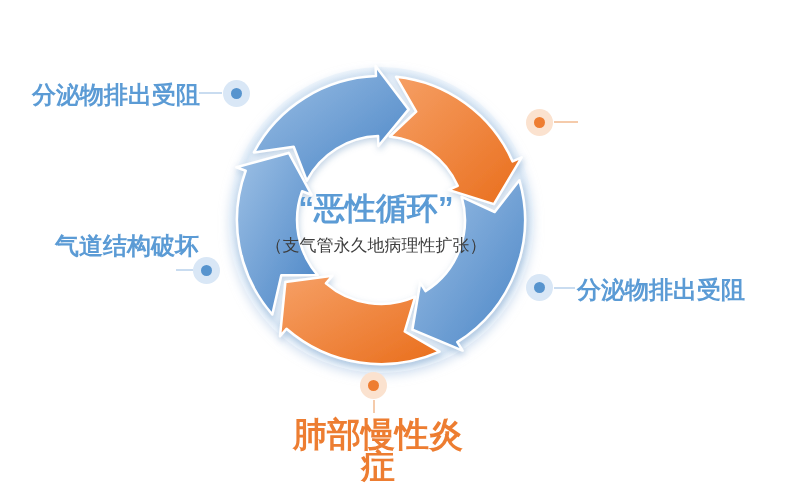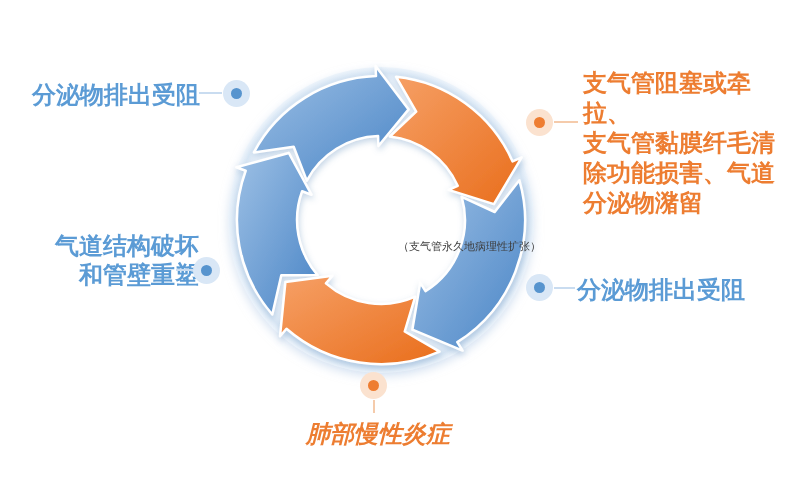--- a/index.html
+++ b/index.html
@@ -10,22 +10,22 @@
   }
   .stage{position:absolute;inset:0;}
   .label{position:absolute;font-weight:bold;font-size:24px;line-height:30px;}
   .label.blue{color:#5B9BD5;}
   .label.orange{color:#ED7D31;}
   .center-title{
     position:absolute;left:226px;top:192px;width:300px;text-align:center;
     font-size:31px;font-weight:bold;color:#5B9BD5;line-height:34px;
   }
   .center-subtitle{
-    position:absolute;left:211px;top:236px;width:330px;text-align:right;
-    font-size:11px;color:#3D3D3D;line-height:20px;font-weight:500;
+    position:absolute;left:211px;top:236px;width:330px;text-align:center;
+    font-size:17px;color:#3D3D3D;line-height:20px;font-weight:500;
   }
   .dot-halo{
     position:absolute;width:27px;height:27px;border-radius:50%;
     display:flex;align-items:center;justify-content:center;
   }
   .dot-halo.blue{background:#D9E7F6;}
   .dot-halo.orange{background:#FBE2CF;}
   .dot-core{width:11px;height:11px;border-radius:50%;}
   .dot-core.blue{background:#5794CE;}
   .dot-core.orange{background:#EE7D31;}
@@ -69,53 +69,47 @@
     <circle cx="170" cy="170" r="153" fill="url(#haloGrad)" filter="url(#ringShadow)"></circle>
     <g id="arrow-layer" filter="url(#arrowShadow)">
         <path d="M42.9,102.4 A144 144 0 0 1 165.0,26.1 L164.6,16.1 L197.6,59.4 L167.4,96.0 L167.1,86.1 A84 84 0 0 0 95.8,130.6 L82.7,96.7 Z" fill="url(#grad-blue)" stroke="#ffffff" stroke-width="2.5" stroke-linejoin="round"></path>
         <path d="M185.1,26.8 A144 144 0 0 1 301.6,111.4 L310.7,107.4 L282.9,154.1 L237.6,139.9 L246.7,135.8 A84 84 0 0 0 178.8,86.5 L205.2,61.6 Z" fill="url(#grad-orange)" stroke="#ffffff" stroke-width="2.5" stroke-linejoin="round"></path>
         <path d="M308.4,130.3 A144 144 0 0 1 246.3,292.1 L251.6,300.6 L201.4,279.6 L209.2,232.8 L214.5,241.2 A84 84 0 0 0 250.7,146.8 L283.7,162.0 Z" fill="url(#grad-blue)" stroke="#ffffff" stroke-width="2.5" stroke-linejoin="round"></path>
         <path d="M228.6,301.6 A144 144 0 0 1 75.5,278.7 L69.0,286.2 L74.4,232.1 L121.5,225.8 L114.9,233.4 A84 84 0 0 0 204.2,246.7 L193.7,281.5 Z" fill="url(#grad-orange)" stroke="#ffffff" stroke-width="2.5" stroke-linejoin="round"></path>
         <path d="M61.3,264.5 A144 144 0 0 1 34.7,120.7 L25.3,117.3 L77.8,103.0 L100.5,144.7 L91.1,141.3 A84 84 0 0 0 106.6,225.1 L70.3,225.3 Z" fill="url(#grad-blue)" stroke="#ffffff" stroke-width="2.5" stroke-linejoin="round"></path>
       </g>
   </svg>
 
+  <div class="center-title">“恶性循环”</div>
   <div class="center-subtitle">（支气管永久地病理性扩张）</div>
 
   <div class="label blue" style="left:20px;top:80px;width:180px;text-align:right;">分泌物排出受阻</div>
   <div class="connector h blue" style="left:199px;top:92px;width:23px;"></div>
   <div class="dot-halo blue" style="left:223px;top:80px;">
     <div class="dot-core blue"></div>
   </div>
 
-  <div class="label orange" style="left:583px;top:68px;width:215px;">
-    <div>支气管阻塞或牵拉、</div>
-    <div>支气管黏膜纤毛清</div>
-    <div>除功能损害、气道</div>
-    <div>分泌物潴留</div>
-  </div>
   <div class="connector h orange" style="left:554px;top:121px;width:24px;"></div>
   <div class="dot-halo orange" style="left:526px;top:109px;">
     <div class="dot-core orange"></div>
   </div>
 
   <div class="label blue" style="left:577px;top:275px;width:220px;">分泌物排出受阻</div>
   <div class="connector h blue" style="left:554px;top:287px;width:21px;"></div>
   <div class="dot-halo blue" style="left:526px;top:274px;">
     <div class="dot-core blue"></div>
   </div>
 
-  <div class="label orange" style="left:278px;top:418px;width:200px;text-align:center;font-size:24px;line-height:32px;font-style:italic;">肺部慢性炎症</div>
+  <div class="label orange" style="left:278px;top:418px;width:200px;text-align:center;font-size:34px;line-height:32px;">肺部慢性炎症</div>
   <div class="connector v orange" style="left:373px;top:400px;height:13px;"></div>
   <div class="dot-halo orange" style="left:360px;top:372px;">
     <div class="dot-core orange"></div>
   </div>
 
   <div class="label blue" style="left:14px;top:231px;width:185px;text-align:right;line-height:29px;">
     <div>气道结构破坏</div>
-    <div>和管壁重塑</div>
   </div>
   <div class="connector h blue" style="left:176px;top:269px;width:17px;"></div>
   <div class="dot-halo blue" style="left:193px;top:257px;">
     <div class="dot-core blue"></div>
   </div>
 
 </div>
 
 </body></html>

